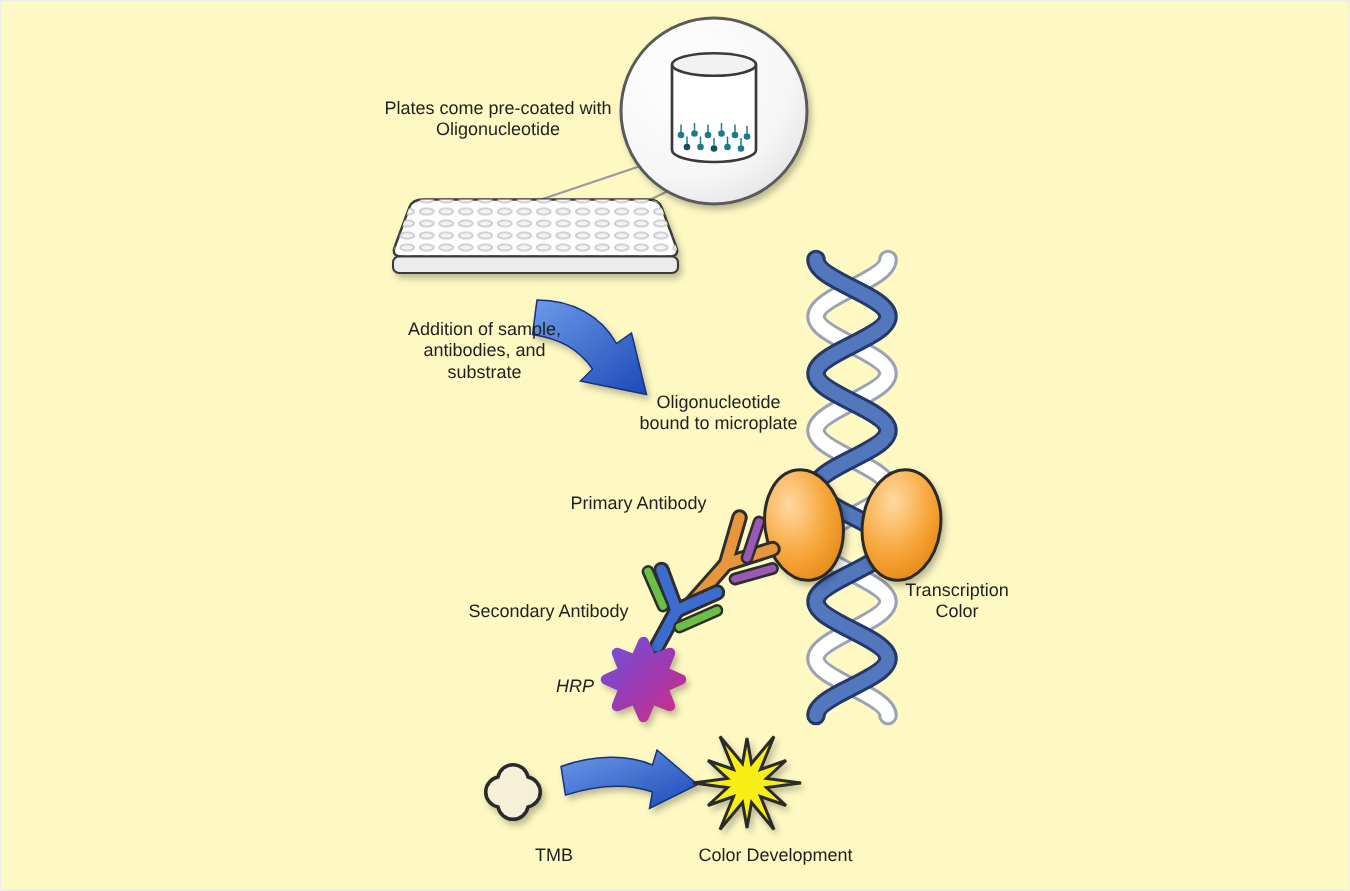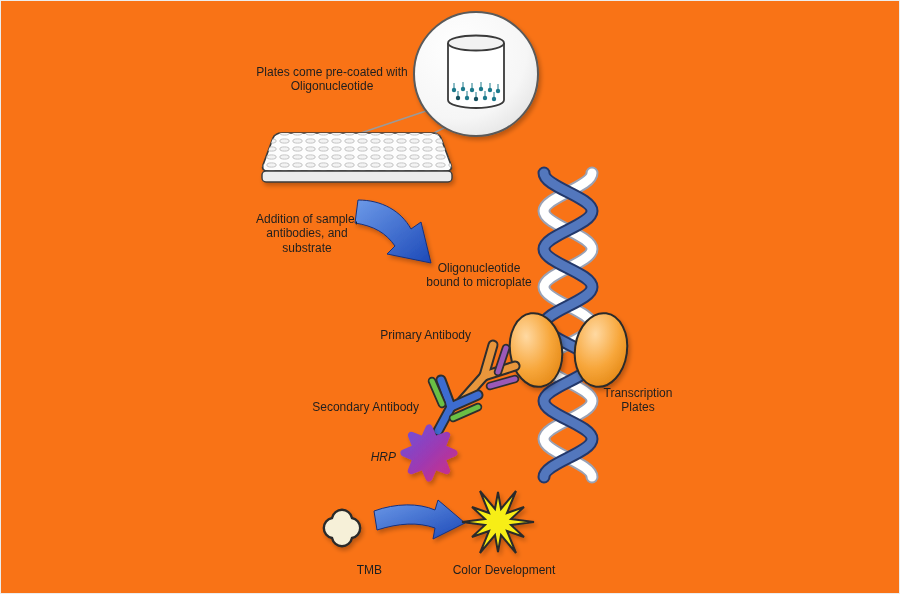--- a/index.html
+++ b/index.html
@@ -1,19 +1,19 @@
 <!DOCTYPE html>
 <html><head>
 <meta charset="utf-8">
 <style>
   html,body { margin:0; padding:0; background:#fff; }
   #canvas {
     position:relative;
     width:900px; height:594px;
-    background:#f97316;
+    background:#fef9c3;
     border:1px solid #ededed;
     box-sizing:border-box;
     overflow:hidden;
     font-family:"Liberation Sans", sans-serif;
   }
   #art { position:absolute; left:0; top:0; }
   .label {
     position:absolute;
     font-size:12px;
     line-height:1.2;
@@ -161,33 +161,33 @@
     <path filter="url(#soft)" d="M331,517 A10.2,10.2 0 0 1 351,517 A10.2,10.2 0 0 1 351,537 A10.2,10.2 0 0 1 331,537 A10.2,10.2 0 0 1 331,517 Z" fill="#f6f0d8" stroke="#2b2b2b" stroke-width="2.4"></path>
 
     <path filter="url(#soft)" d="M373,510 C 395,502 418,502 434,509 L437,499 L464,522 L432,538 L434,527 C 417,521 398,522 376,529 L373,510 Z" fill="url(#arrowGrad)" stroke="#16317d" stroke-width="1"></path>
 
     <polygon filter="url(#soft)" points="533,521 510,524 523,536 506,530 515,552 500,534 497,551 494,534 479,552 488,530 471,536 484,524 461,521 484,518 471,506 488,512 479,490 494,508 497,491 500,508 515,490 506,512 523,506 510,518" fill="#f7ee12" stroke="#2b2b2b" stroke-width="2" stroke-linejoin="miter"></polygon>
   </svg>
 
   <div class="label center" style="left:246px; top:64px; width:170px;">Plates come pre-coated with
 Oligonucleotide</div>
 
-  <div class="label center" style="left:236px; top:211px; width:140px;">Addition of sample,
+  <div class="label center" style="left:252px; top:211px; width:140px;">Addition of sample,
 antibodies, and
 substrate</div>
 
   <div class="label center" style="left:403px; top:260px; width:150px;">Oligonucleotide
 bound to microplate</div>
 
   <div class="label right" style="left:320px; top:327px; width:150px;">Primary Antibody</div>
 
   <div class="label right" style="left:268px; top:399px; width:150px;">Secondary Antibody</div>
 
   <div class="label right" style="left:330px; top:449px; width:65px;font-style:italic;">HRP</div>
 
   <div class="label center" style="left:577px; top:385px; width:120px;">Transcription
-Plates</div>
+Color</div>
 
   <div class="label center" style="left:301px; top:562px; width:80px;text-align:right;">TMB</div>
 
-  <div class="label center" style="left:423px; top:562px; width:160px;">Color Development</div>
+  <div class="label center" style="left:436px; top:562px; width:160px;">Color Development</div>
 
 </div>
 
 </body></html>

